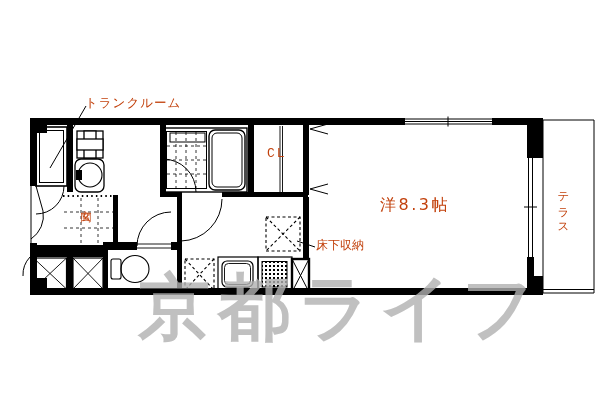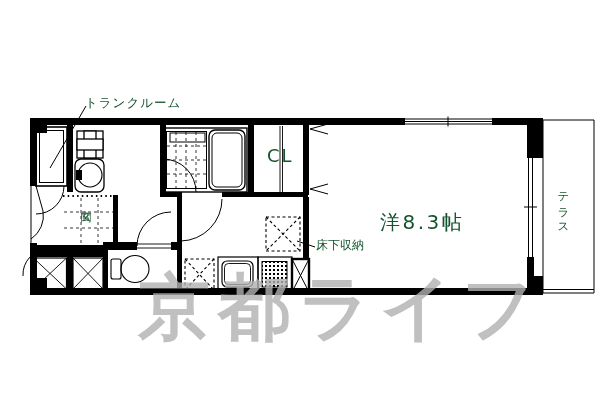--- a/index.html
+++ b/index.html
@@ -1,22 +1,22 @@
 <!DOCTYPE html>
 <html><head>
 <meta charset="utf-8">
 <style>
   html,body{margin:0;padding:0;background:#ffffff;}
   #stage{position:relative;width:600px;height:400px;background:#ffffff;overflow:hidden;
          font-family:"DejaVu Sans","Liberation Sans",sans-serif;}
   #plan-svg{position:absolute;left:0;top:0;}
-  .lbl{position:absolute;color:#14532d;white-space:nowrap;line-height:1;}
+  .lbl{position:absolute;color:#c2410c;white-space:nowrap;line-height:1;}
   .lbl-trunk{left:85px;top:97px;font-size:12.5px;letter-spacing:1px;}
-  .lbl-cl{left:267px;top:147px;font-size:18px;letter-spacing:2px;}
-  .lbl-main{left:380px;top:212px;font-size:20px;letter-spacing:2.5px;}
+  .lbl-cl{left:267px;top:147px;font-size:13px;letter-spacing:2px;font-family:Liberation Mono, monospace;}
+  .lbl-main{left:380px;top:197px;font-size:16px;letter-spacing:2.5px;}
   .lbl-underfloor{left:316px;top:239px;font-size:12px;}
   .lbl-genkan{left:81px;top:202px;font-size:10.5px;writing-mode:vertical-rl;text-orientation:upright;letter-spacing:2px;}
   .lbl-terrace{left:557px;top:184px;font-size:11.5px;writing-mode:vertical-rl;text-orientation:upright;letter-spacing:2px;}
   .watermark{position:absolute;left:138px;top:260px;font-size:72px;font-weight:bold;
              letter-spacing:8px;color:rgba(176,176,176,0.8);z-index:5;}
 </style>
 </head>
 <body>
 
 <div id="stage">

